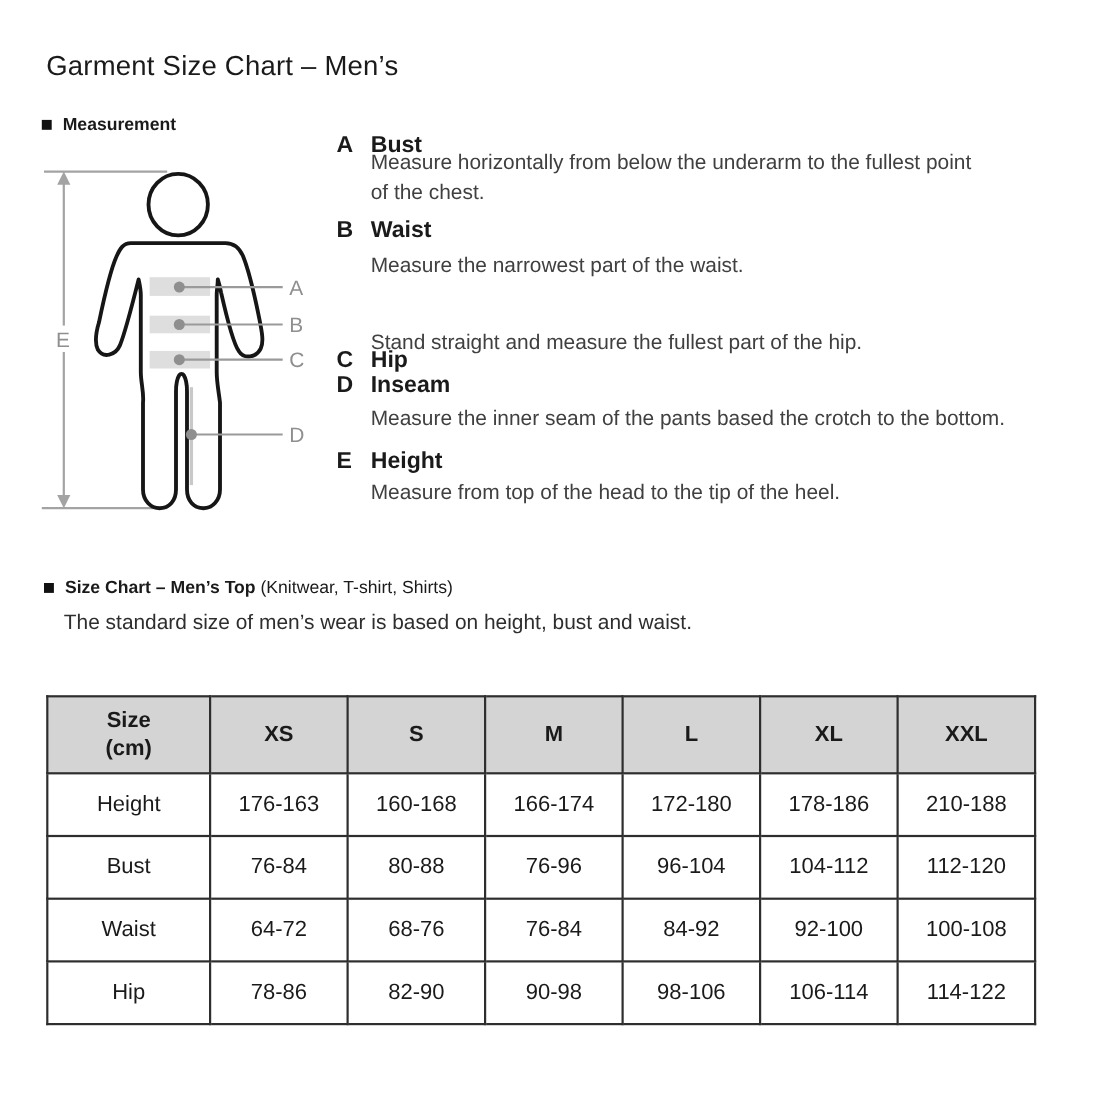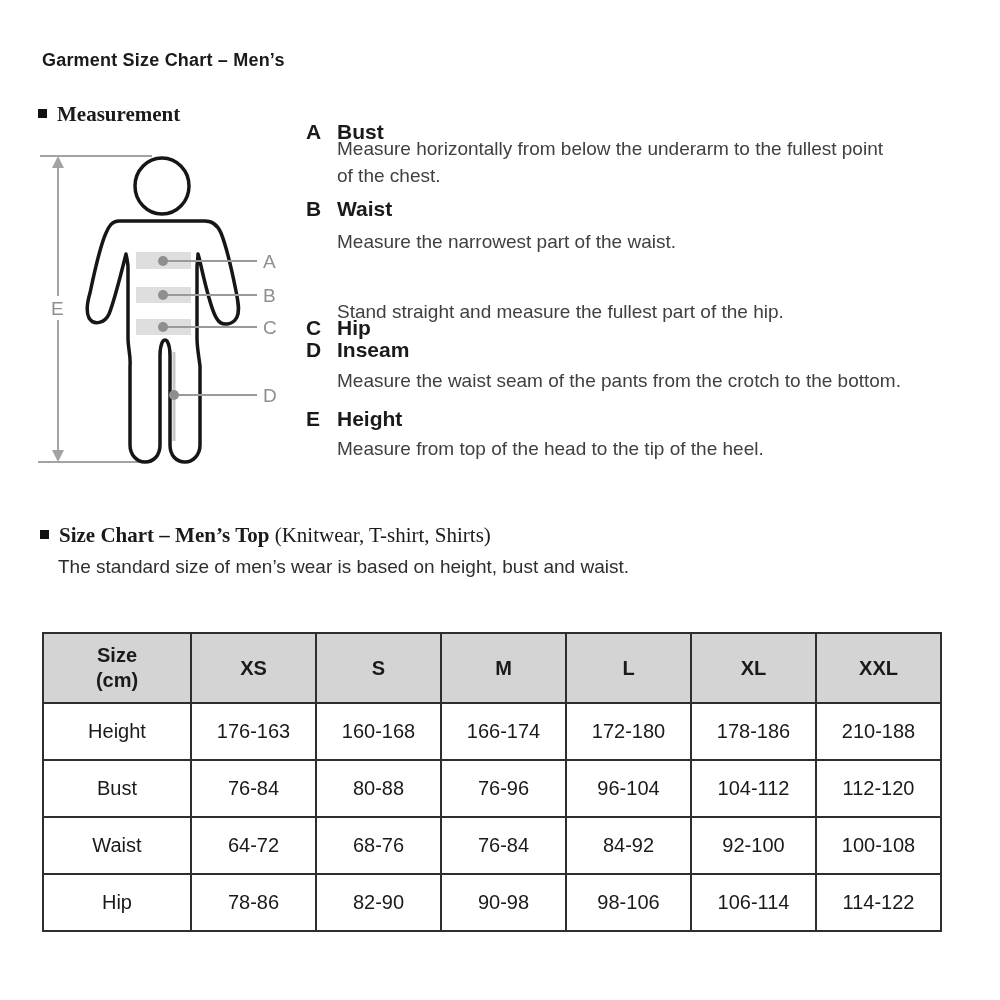--- a/index.html
+++ b/index.html
@@ -2,23 +2,23 @@
 <html><head>
 <meta charset="utf-8">
 <style>
   html,body{margin:0;padding:0;}
   body{
     width:1000px;height:1000px;background:#ffffff;position:relative;
     font-family:"Liberation Sans", sans-serif;color:#1a1a1a;
     -webkit-font-smoothing:antialiased;
   }
   .abs{position:absolute;}
-  .page-title{font-size:18px;font-weight:bold;line-height:32px;letter-spacing:0.2px;}
+  .page-title{font-size:25px;font-weight:normal;line-height:32px;letter-spacing:0.2px;}
   .sec-bullet{width:9px;height:9px;background:#111;display:block;}
-  .sec-head{font-size:21px;font-weight:bold;line-height:26px;font-family:Liberation Serif, serif;}
+  .sec-head{font-size:16px;font-weight:bold;line-height:26px;}
   .sec-head .light{font-weight:normal;}
   .sub-line{font-size:19px;line-height:24px;color:#2e2e2e;}
   .mhead{font-size:21px;font-weight:bold;line-height:26px;white-space:nowrap;}
   .mhead .letter{display:inline-block;width:31px;}
   .mdesc{font-size:19px;line-height:24px;color:#404040;white-space:nowrap;}
   table.size-table{
     position:absolute;left:42px;top:632px;width:898px;
     border-collapse:collapse;table-layout:fixed;
   }
   table.size-table th,table.size-table td{
@@ -112,21 +112,21 @@
   <div class="abs mdesc" style="left:337px;top:230px;text-align:right;">Measure the narrowest part of the waist.</div>
 
   <div class="abs mhead" style="left:306px;top:267px;margin-top:48px;">
     <span class="letter">C</span><span>Hip</span>
   </div>
   <div class="abs mdesc" style="left:337px;top:300px;">Stand straight and measure the fullest part of the hip.</div>
 
   <div class="abs mhead" style="left:306px;top:337px;">
     <span class="letter">D</span><span>Inseam</span>
   </div>
-  <div class="abs mdesc" style="left:337px;top:369px;">Measure the waist seam of the pants from the crotch to the bottom.</div>
+  <div class="abs mdesc" style="left:337px;top:369px;">Measure the inner seam of the pants based the crotch to the bottom.</div>
 
   <div class="abs mhead" style="left:306px;top:406px;">
     <span class="letter">E</span><span>Height</span>
   </div>
   <div class="abs mdesc" style="left:337px;top:437px;">Measure from top of the head to the tip of the heel.</div>
 </div>
 
 <span class="abs sec-bullet" style="left:40px;top:530px;"></span>
 <div class="abs sec-head" style="left:59px;top:522px;">
   <span>Size Chart – Men’s Top</span><span class="light"> (Knitwear, T-shirt, Shirts)</span>

